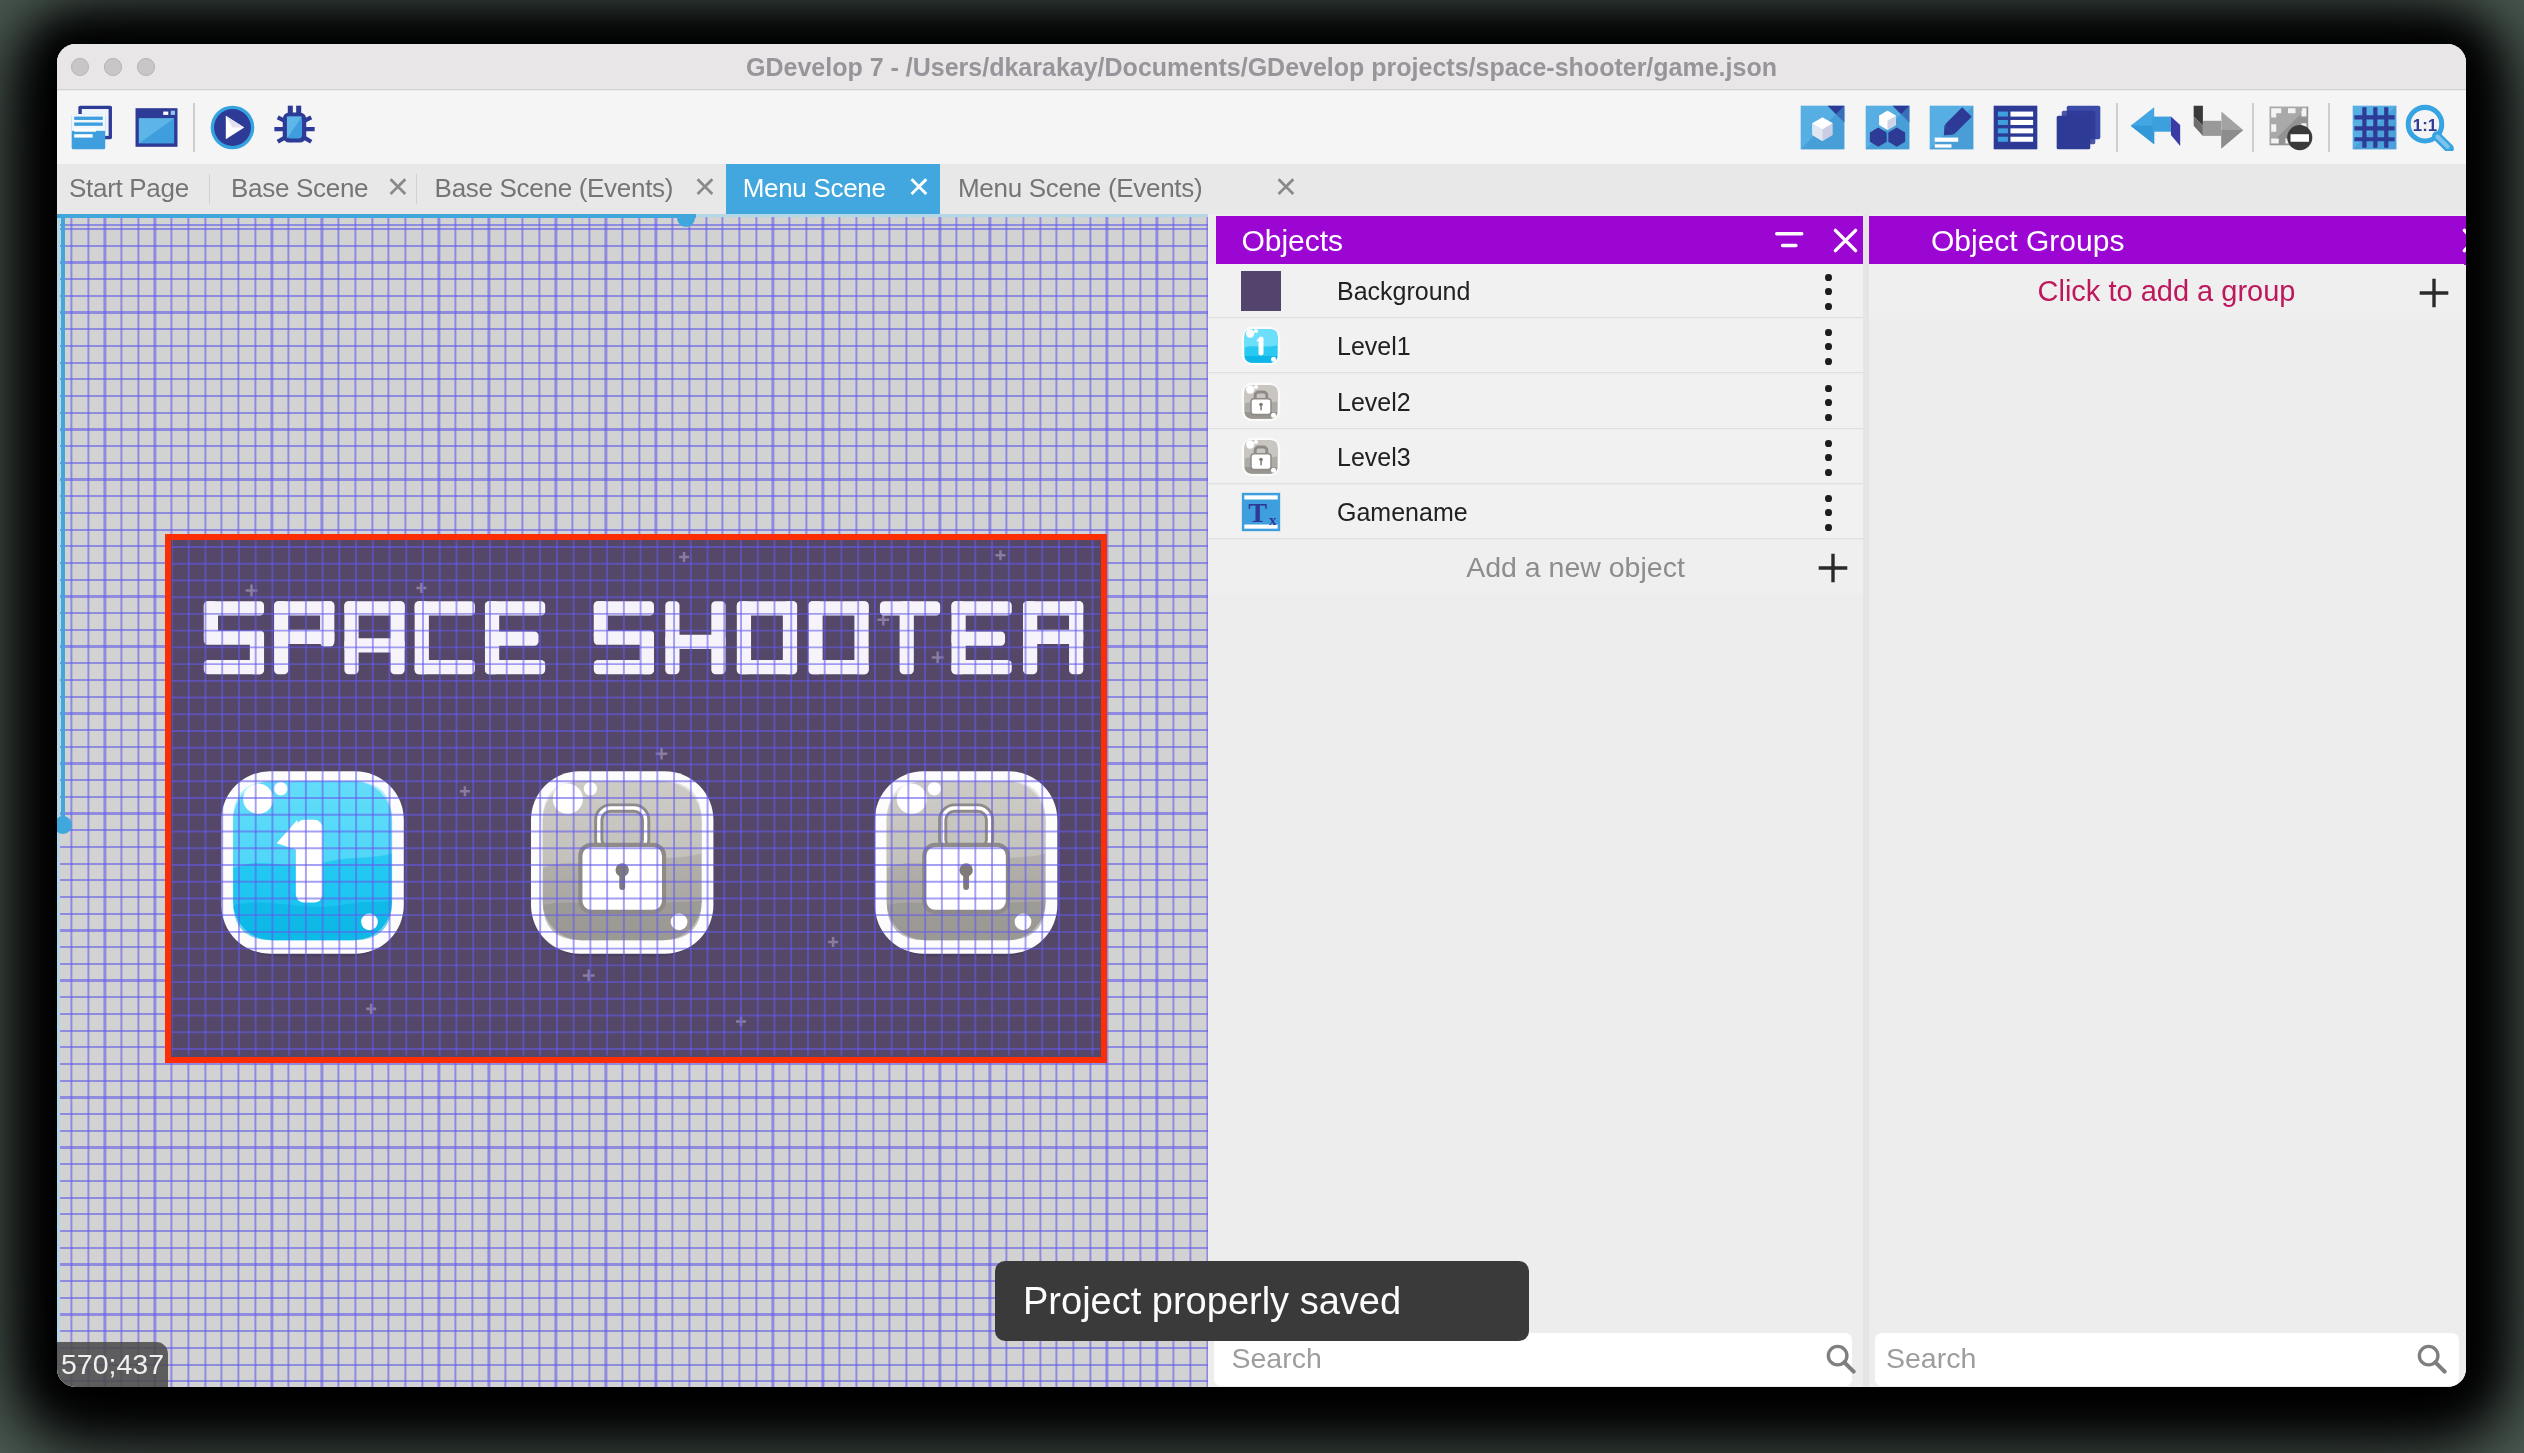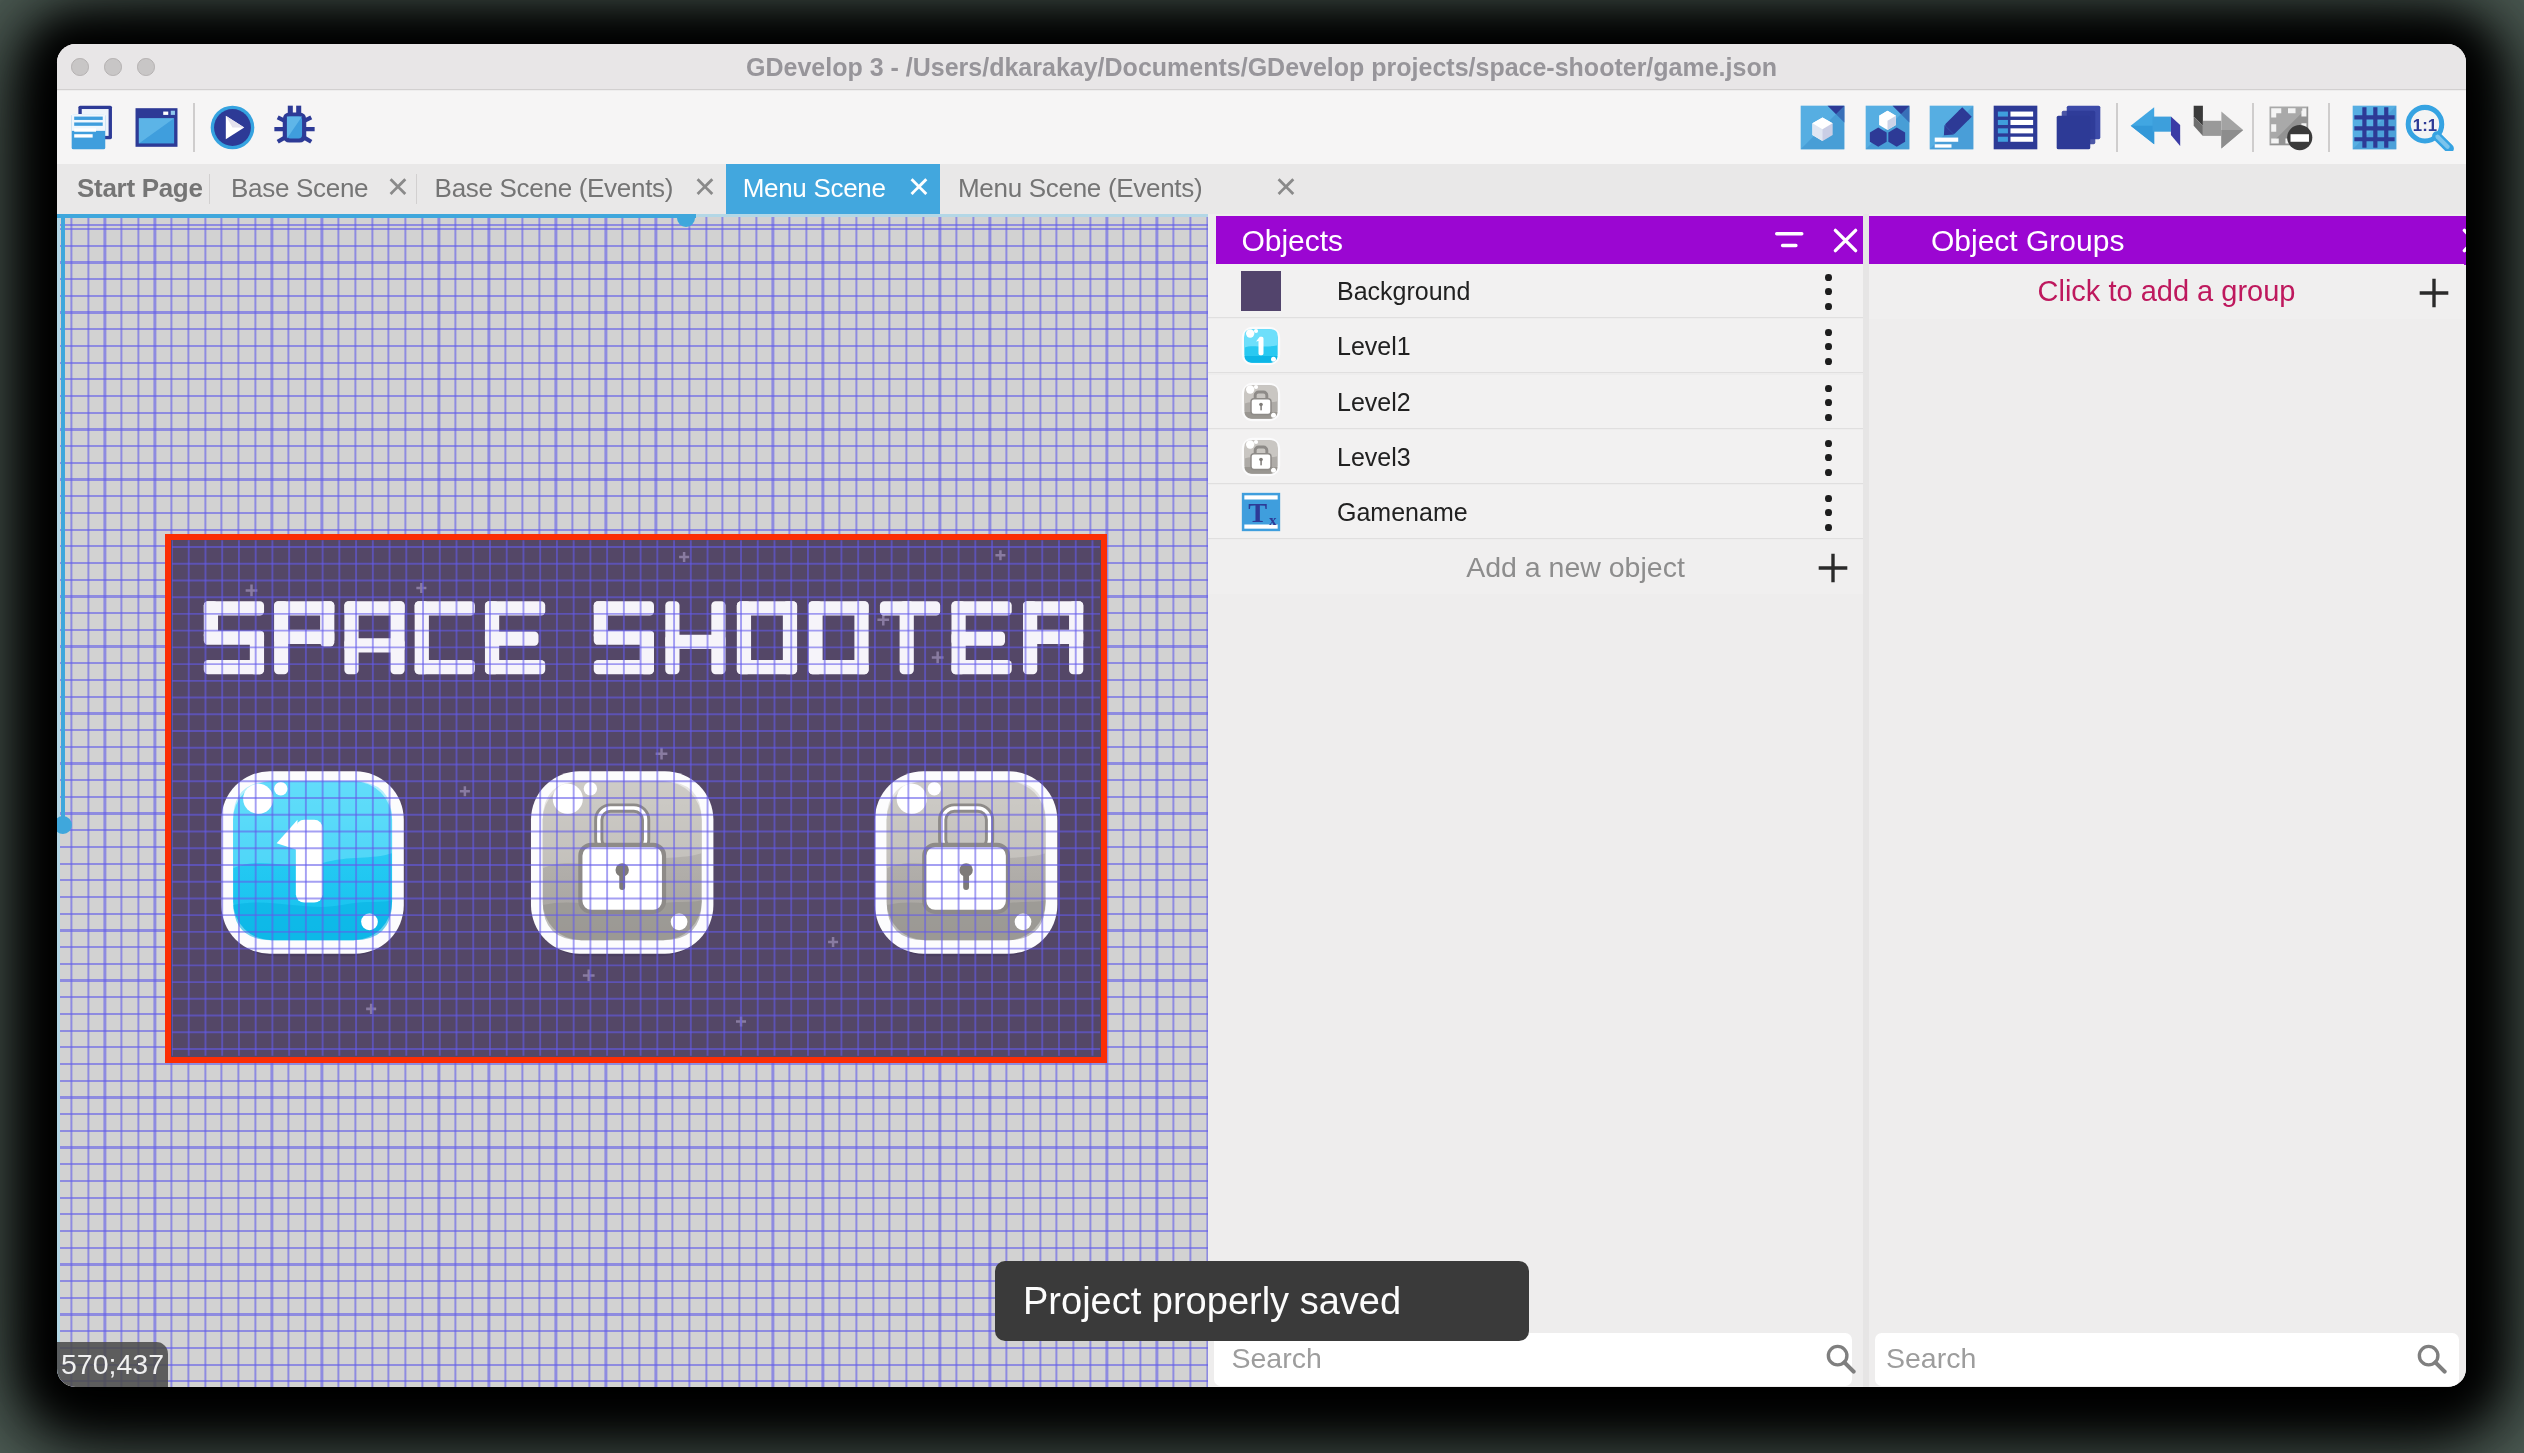--- a/index.html
+++ b/index.html
@@ -38,21 +38,21 @@
   .search { position:absolute; top:1119px; height:53px; background:#fff; border-radius:6.7px; }
   .search .ph { position:absolute; top:0; line-height:50px; font-size:28.5px; color:#9d9d9d; }
 </style>
 </head>
 <body>
 <div id="win">
   <div id="titlebar">
     <span class="tl" style="left:14.2px;"></span>
     <span class="tl" style="left:47px;"></span>
     <span class="tl" style="left:80px;"></span>
-    <div id="wtitle">GDevelop 3 - /Users/dkarakay/Documents/GDevelop projects/space-shooter/game.json</div>
+    <div id="wtitle">GDevelop 7 - /Users/dkarakay/Documents/GDevelop projects/space-shooter/game.json</div>
   </div>
   <div id="toolbar">
     <svg class="ticon" style="left:13.4px; top:13.4px; width:47px; height:47px;" viewBox="0 0 56 56">
 <rect x="10" y="2" width="40" height="40" rx="2" fill="#2d3a96"></rect>
 <rect x="14" y="6" width="32" height="32" fill="#eef4fa"></rect>
 <rect x="2" y="12" width="40" height="42" rx="2" fill="#3f9edd"></rect>
 <rect x="2" y="12" width="40" height="20" fill="#ffffff" opacity="0.92"></rect>
 <rect x="5" y="15" width="34" height="4" fill="#3f9edd"></rect>
 <rect x="5" y="22" width="34" height="4" fill="#3f9edd"></rect>
 <rect x="5" y="29" width="26" height="4" fill="#ffffff"></rect>
@@ -178,21 +178,21 @@
 </svg>
     <svg class="ticon" style="left:2347px; top:13.4px; width:52px; height:47px;" viewBox="0 0 62 56">
 <circle cx="25" cy="24" r="20" fill="#f4f4f4" stroke="#36a3e2" stroke-width="6"></circle>
 <path d="M39 38 L54 53" stroke="#36a3e2" stroke-width="11" stroke-linecap="round"></path>
 <path d="M40 39 L52 51" stroke="#7cc4ec" stroke-width="5" stroke-linecap="round"></path>
 <text x="25" y="32" font-family="Liberation Sans,sans-serif" font-size="20" font-weight="bold" fill="#2d3a96" text-anchor="middle">1:1</text>
 </svg>
   </div>
   <div id="tabbar">
     <div class="tab" style="left:0; width:152px;">
-        <span class="lbl" style="left:20px;font-weight:bold;">Start Page</span>
+        <span class="lbl" style="left:12px;">Start Page</span>
       </div>
     <div class="tabsep" style="left:152px;"></div>
     <div class="tab" style="left:152px; width:207px;">
         <span class="lbl" style="left:22px;">Base Scene</span>
         <span class="x" style="left:177px;">✕</span>
       </div>
     <div class="tabsep" style="left:359px;"></div>
     <div class="tab" style="left:360px; width:306px;">
         <span class="lbl" style="left:17.6px;">Base Scene (Events)</span>
         <span class="x" style="left:276px;">✕</span>

